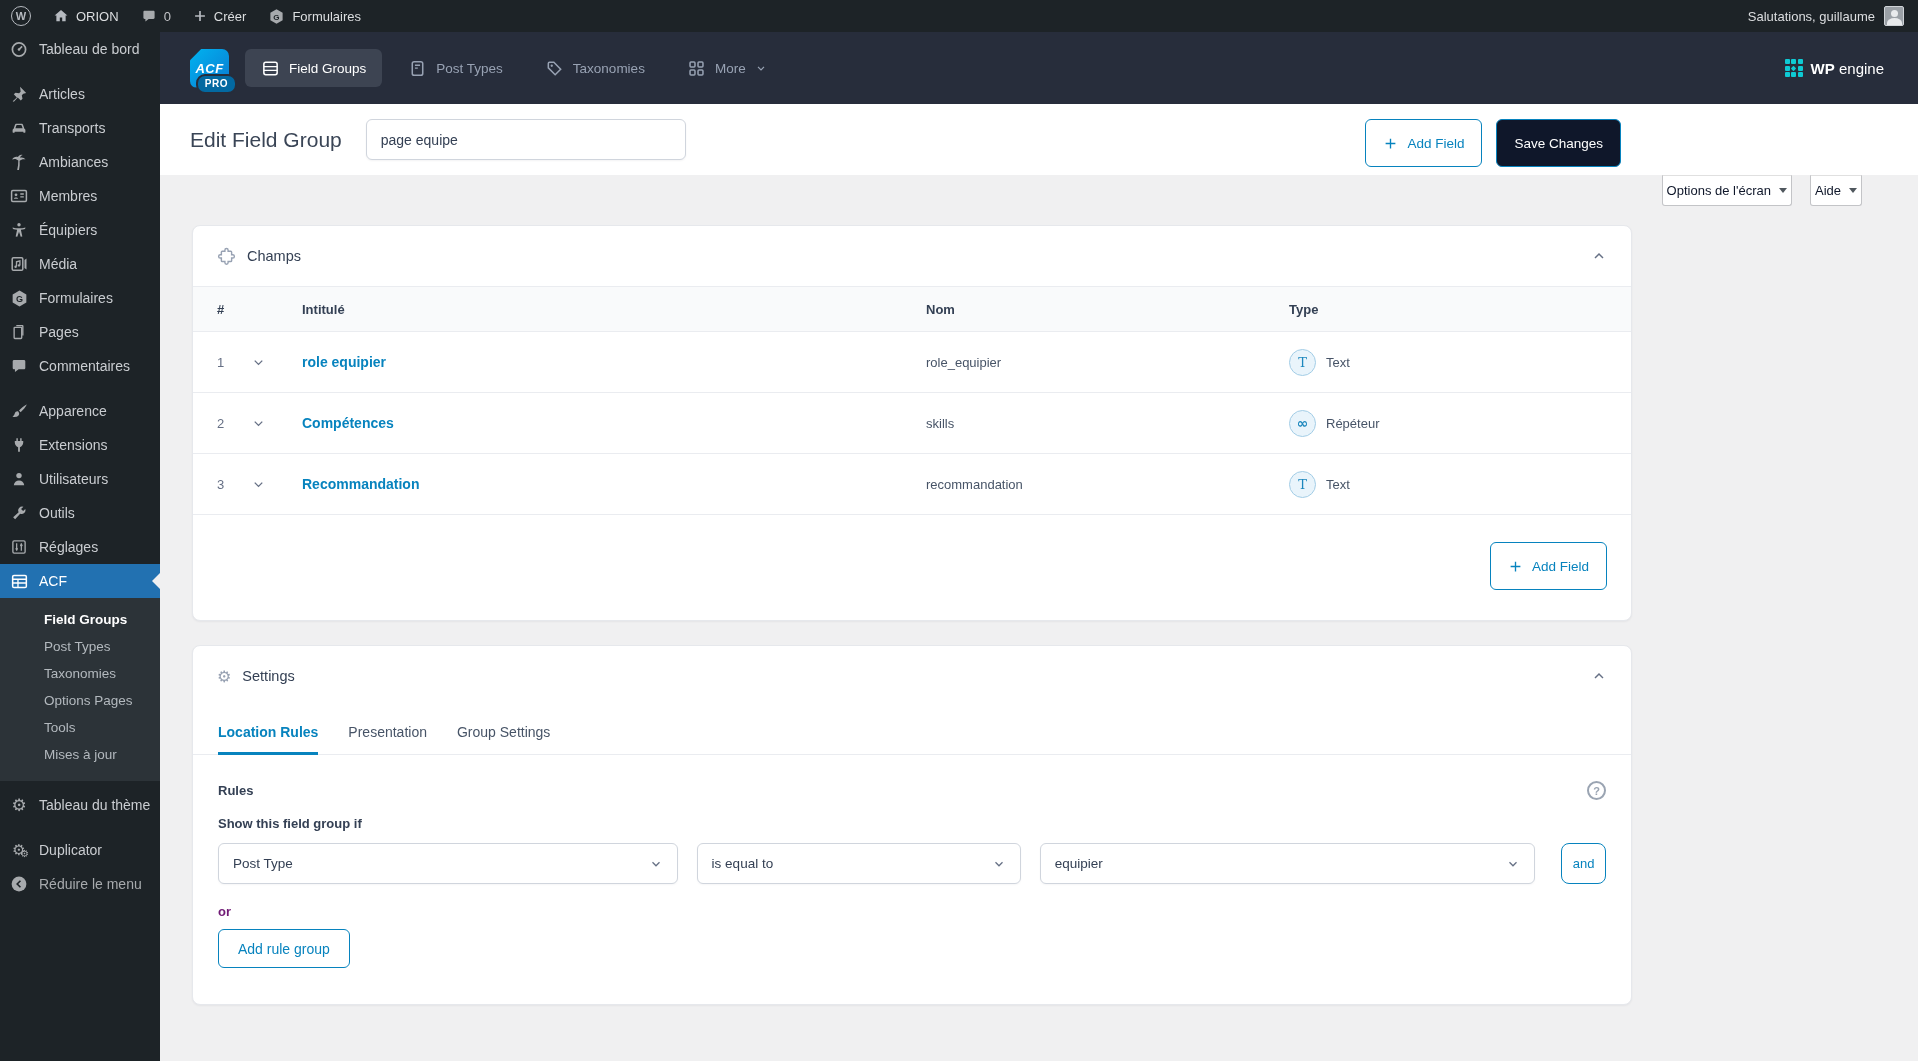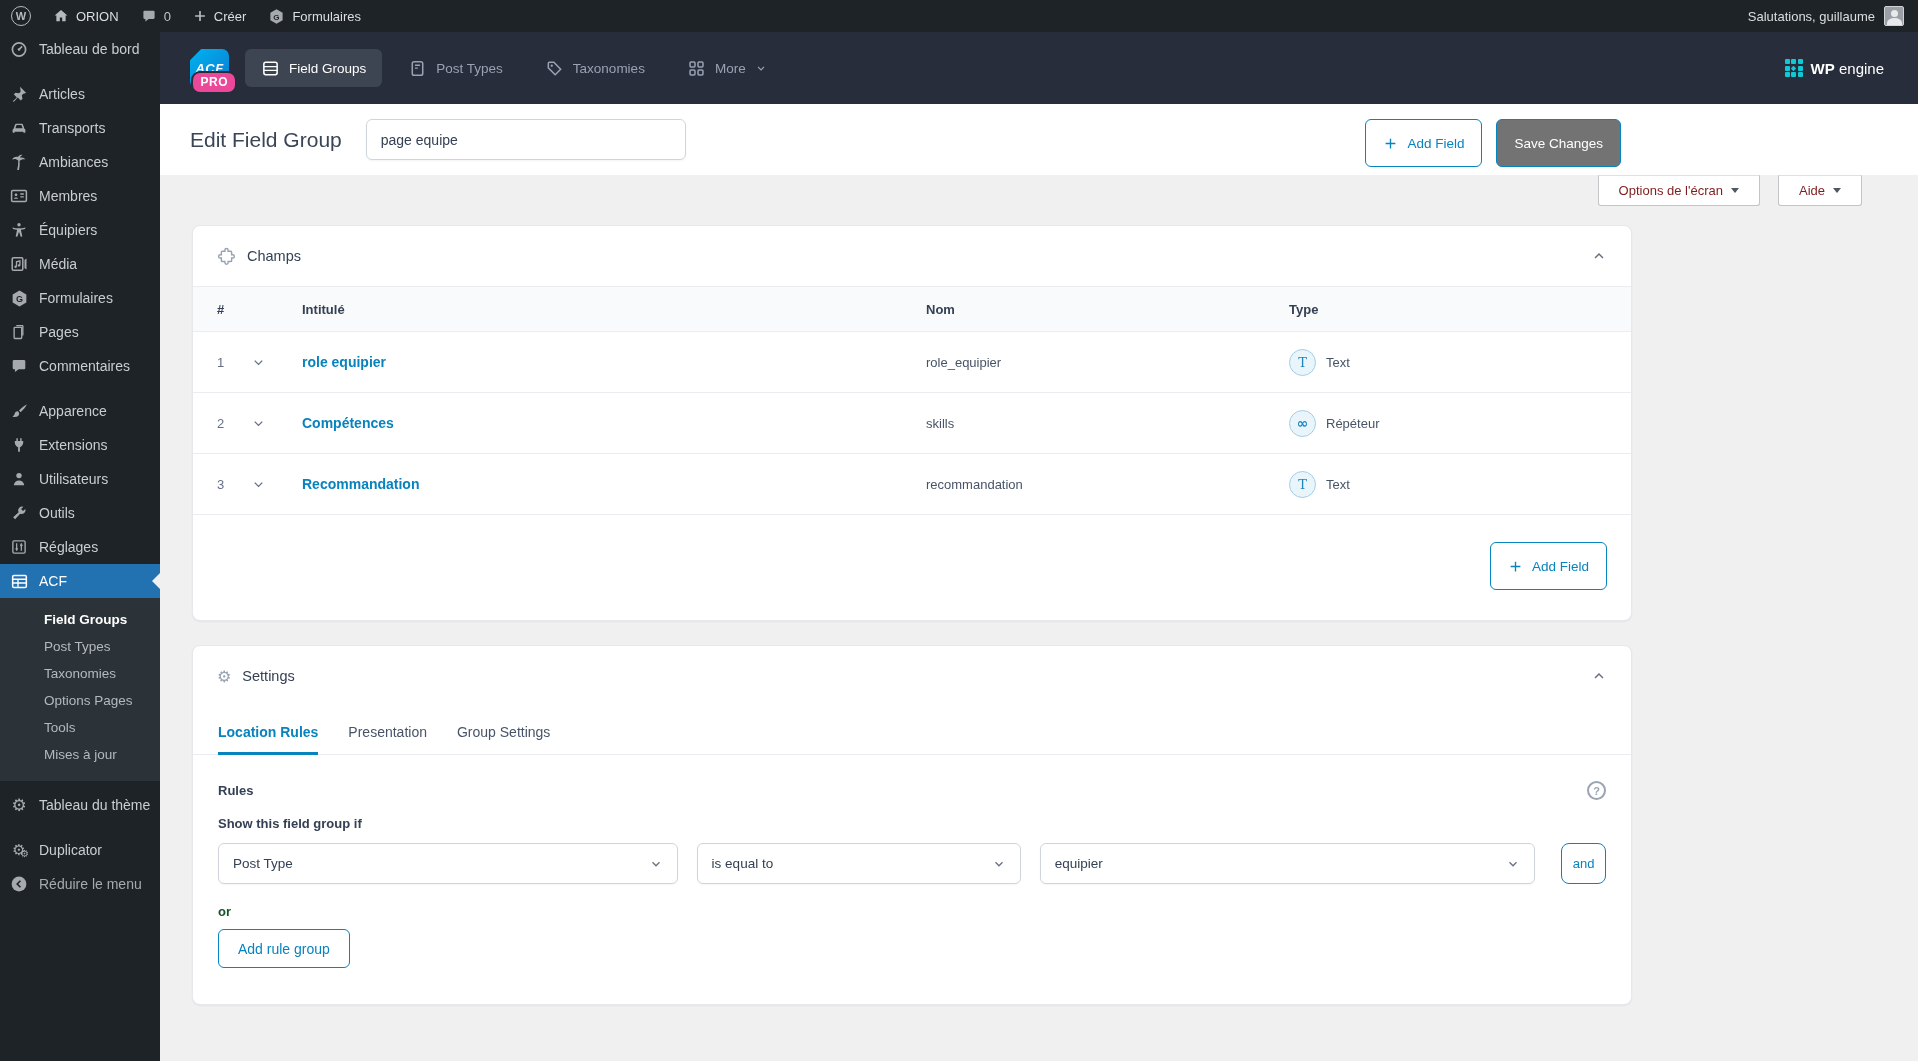--- a/index.html
+++ b/index.html
@@ -39,22 +39,22 @@
   
   .main { position:absolute; left:160px; top:32px; right:0; bottom:0; background:#f0f0f1; }
 
   
   .acf-bar { height:72px; background:#272d3b; display:flex; align-items:center; padding:0 34px 0 30px; }
   .acf-logo { width:39px; height:39px; border-radius:7px; background:linear-gradient(135deg,#00b3f0,#0b7ad1);
     clip-path:polygon(30% 0,100% 0,100% 100%,0 100%,0 30%);
     display:flex; align-items:center; justify-content:center; color:#fff; font-weight:bold;
     font-style:italic; font-size:13px; letter-spacing:.5px; position:relative; }
   .acf-logo-wrap { position:relative; margin-right:16px; cursor:pointer; }
-  .pro-badge { position:absolute; right:-8px; bottom:-6px; background:#ec4899; color:#fff;
-    font-size:12px; font-weight:bold; padding:2.5px 7px; border-radius:9px; border:2px solid #272d3b; letter-spacing:.5px; }
+  .pro-badge { position:absolute; right:-8px; bottom:-6px; background:#0369a1; color:#fff;
+    font-size:10px; font-weight:bold; padding:2.5px 7px; border-radius:9px; border:2px solid #272d3b; letter-spacing:.5px; }
   .acf-tabs { display:flex; align-items:center; gap:10px; }
   .acf-tab { display:flex; align-items:center; gap:9px; height:38px; padding:0 16px; border-radius:6px;
     color:#98a2b3; font-size:13.5px; cursor:pointer; }
   .acf-tab.active { background:#3d4452; color:#fff; }
   .acf-tab svg { display:block; }
   .wpengine { margin-left:auto; display:flex; align-items:center; gap:8px; cursor:pointer; }
   .wpe-grid { display:grid; grid-template-columns:repeat(3,5px); grid-template-rows:repeat(3,5px); gap:1.5px; }
   .wpe-grid span { background:#0ecad4; border-radius:1px; }
   .wpe-grid span.c { transform:rotate(45deg) scale(.78); }
   .wpe-text { color:#fff; font-size:15px; }
@@ -63,26 +63,26 @@
   
   .toolbar { height:71px; background:#fff; display:flex; align-items:center; padding-left:30px; position:relative; }
   .tb-title { font-size:21px; color:#3a4556; }
   .tb-input { margin-left:24px; width:320px; height:41px; border:1px solid #d0d5dd; border-radius:6px;
     padding:0 14px; font-size:14px; color:#344054; font-family:"Liberation Sans",sans-serif;
     box-shadow:0 1px 2px rgba(16,24,40,.05); outline:none; }
   .tb-actions { position:absolute; right:297px; top:15px; display:flex; gap:14px; }
   .btn { height:48px; border-radius:6px; font-size:13.5px; display:flex; align-items:center;
     justify-content:center; cursor:pointer; font-family:"Liberation Sans",sans-serif; }
   .btn-outline { border:1px solid #0783be; color:#0783be; background:#fff; padding:0 17px; gap:9px; }
-  .btn-primary { background:#737373; border:1px solid #0783be; color:#fff; padding:0 17px; }
+  .btn-primary { background:#0f172a; border:1px solid #0783be; color:#fff; padding:0 17px; }
 
   
   .screen-meta { position:absolute; top:143px; right:56px; display:flex; gap:18px; }
   .meta-box { background:#fff; border:1px solid #c3c4c7; border-top:1px solid #e0e0e0; border-radius:0 0 3px 3px;
-    color:#7f1d1d; font-size:13px; padding:7px 20px; display:flex; align-items:center; gap:8px; cursor:pointer; }
+    color:#0f172a; font-size:13px; padding:7px 4px; display:flex; align-items:center; gap:8px; cursor:pointer; }
   .tri-down { width:0; height:0; border-left:4px solid transparent; border-right:4px solid transparent;
     border-top:5px solid #50575e; }
 
   
   .panel { width:1440px; margin-left:32px; background:#fff; border:1px solid #e6e8ec; border-radius:8px;
     box-shadow:0 1px 2px rgba(16,24,40,.05); }
   .panel1 { margin-top:50px; }
   .panel2 { margin-top:24px; }
   .panel-header { height:60px; display:flex; align-items:center; padding:0 24px; gap:11px; }
   .panel-title { font-size:14.5px; font-weight:normal; color:#344054; }
@@ -118,21 +118,21 @@
   .help-circle { width:19px; height:19px; border:2px solid #9aa4b2; border-radius:50%; color:#9aa4b2;
     font-size:11px; font-weight:bold; display:flex; align-items:center; justify-content:center; cursor:pointer; }
   .cond-label { display:block; margin-top:16px; }
   .rule-row { display:flex; gap:19px; margin-top:12px; align-items:center; }
   .sel { height:41px; border:1px solid #d0d5dd; border-radius:6px; background:#fff; display:flex;
     align-items:center; justify-content:space-between; padding:0 14px; font-size:13.5px; color:#344054;
     box-shadow:0 1px 2px rgba(16,24,40,.04); cursor:pointer; }
   .sel-param { width:461px; } .sel-op { width:325px; } .sel-val { width:497px; margin-right:7px; }
   .and-btn { width:45px; height:41px; border:1px solid #0783be; border-radius:8px; background:#fff;
     color:#0783be; font-size:13px; display:flex; align-items:center; justify-content:center; cursor:pointer; }
-  .or-label { display:block; margin-top:20px; font-size:13px; font-weight:bold; color:#14532d; }
+  .or-label { display:block; margin-top:20px; font-size:13px; font-weight:bold; color:#701a75; }
   .add-rule-btn { margin-top:10px; height:39px; padding:0 19px; display:inline-flex; align-items:center;
     border:1px solid #0783be; border-radius:6px; color:#0783be; background:#fff; font-size:14px; cursor:pointer; }
 
   
   .footer { display:flex; justify-content:space-between; padding:86px 25px 0 20px;
     font-size:13px; font-style:italic; color:#50575e; }
 
   svg { flex:none; }
 </style>
 </head>

